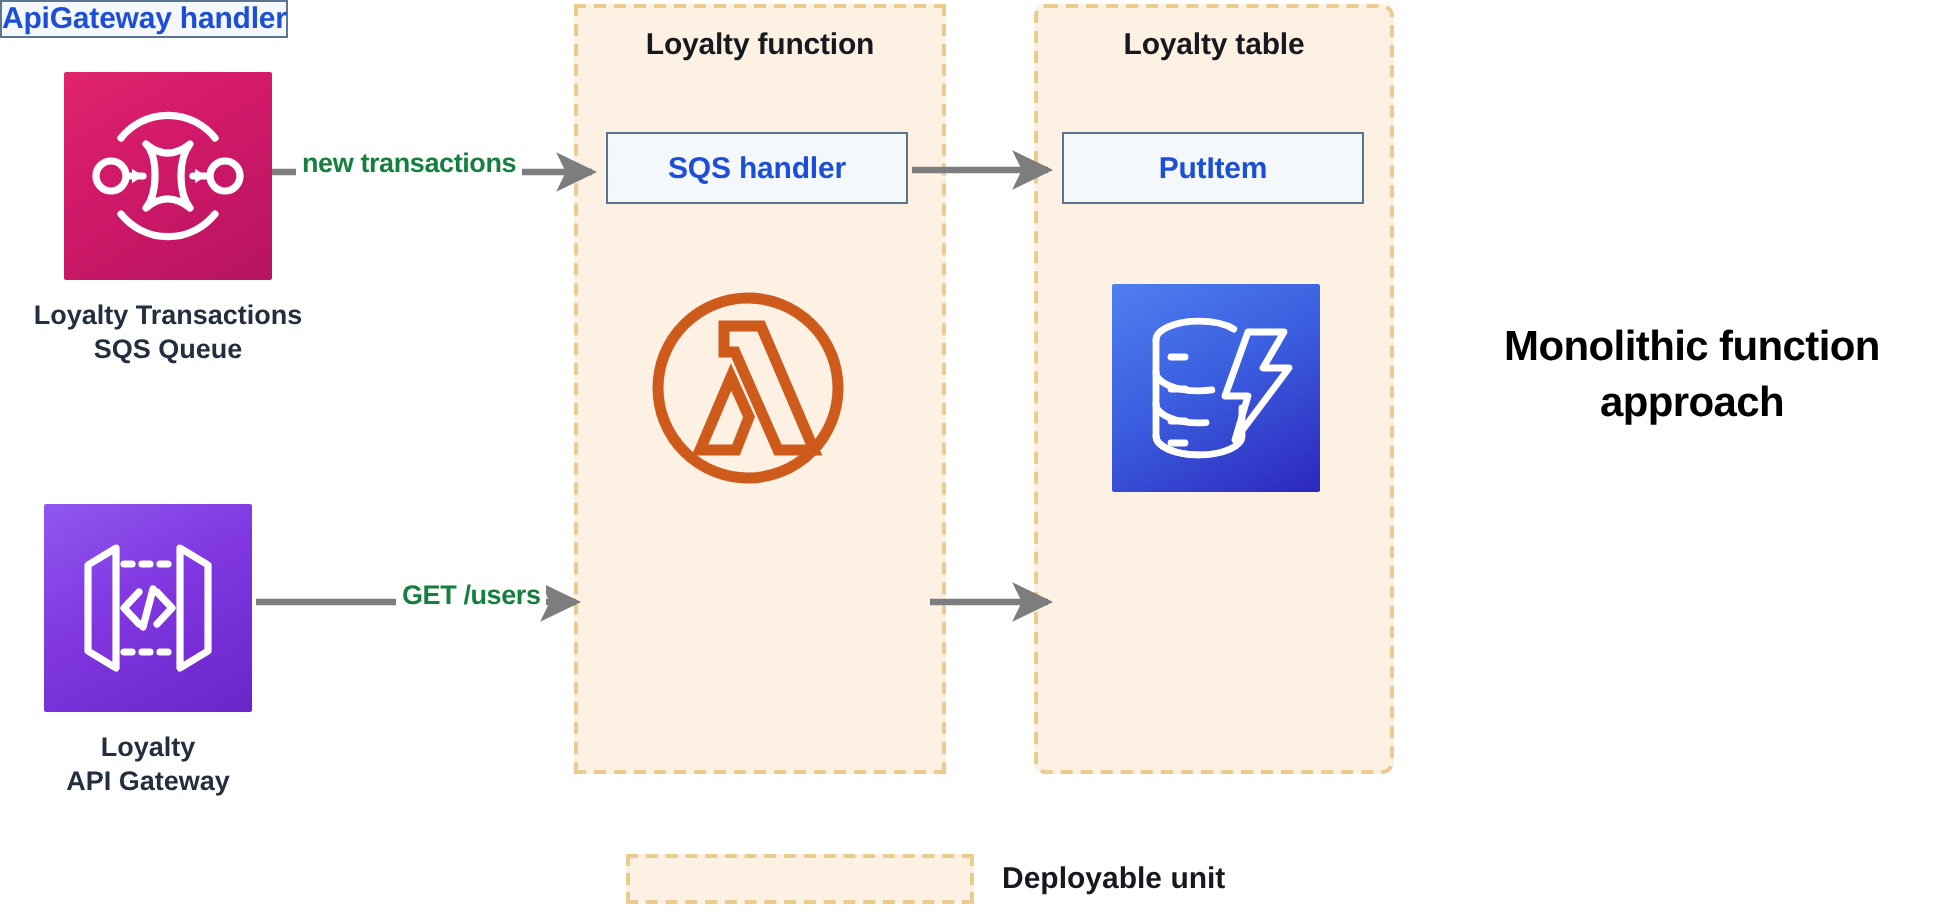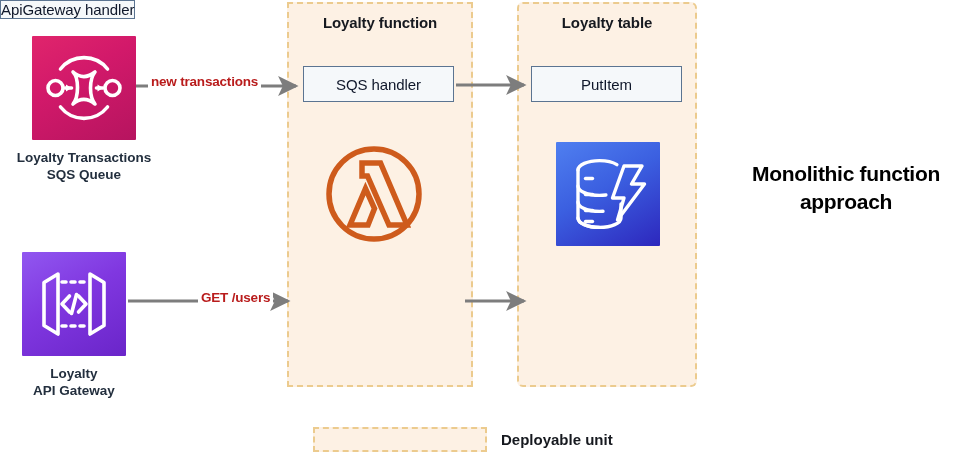--- a/index.html
+++ b/index.html
@@ -43,23 +43,23 @@
 
   
   .opbox {
     position: absolute;
     background: #f5f8fa;
     border: 1.5px solid #5b7491;
     box-sizing: border-box;
     display: flex;
     align-items: center;
     justify-content: center;
-    color: #0f172a;
+    color: #1d4ed8;
     font-size: 15px;
-    font-weight: normal;
+    font-weight: bold;
     letter-spacing: -0.1px;
   }
   #box-sqs-handler { left: 303px; top: 66px;  width: 151px; height: 36px; }
   #box-putitem     { left: 531px; top: 66px;  width: 151px; height: 36px; }
   #box-query       { left: 531px; top: 282px; width: 151px; height: 36px; }
 
   
   .svc {
     position: absolute;
   }
@@ -97,21 +97,21 @@
     background: linear-gradient(150deg, #4f7ff0 0%, #3b5fe0 45%, #2d27bd 100%);
   }
 
   
   .conn { position: absolute; }
 
   .arrow-label {
     position: absolute;
     font-size: 13.5px;
     font-weight: bold;
-    color: #b91c1c;
+    color: #15803d;
     background: #ffffff;
     padding: 0 3px;
     white-space: nowrap;
     letter-spacing: -0.2px;
   }
   #lbl-new-transactions { left: 148px; top: 74px; }
   #lbl-get-users { left: 161px; top: 290px; margin-left: 37px; }
 
   
   #approach-title {

